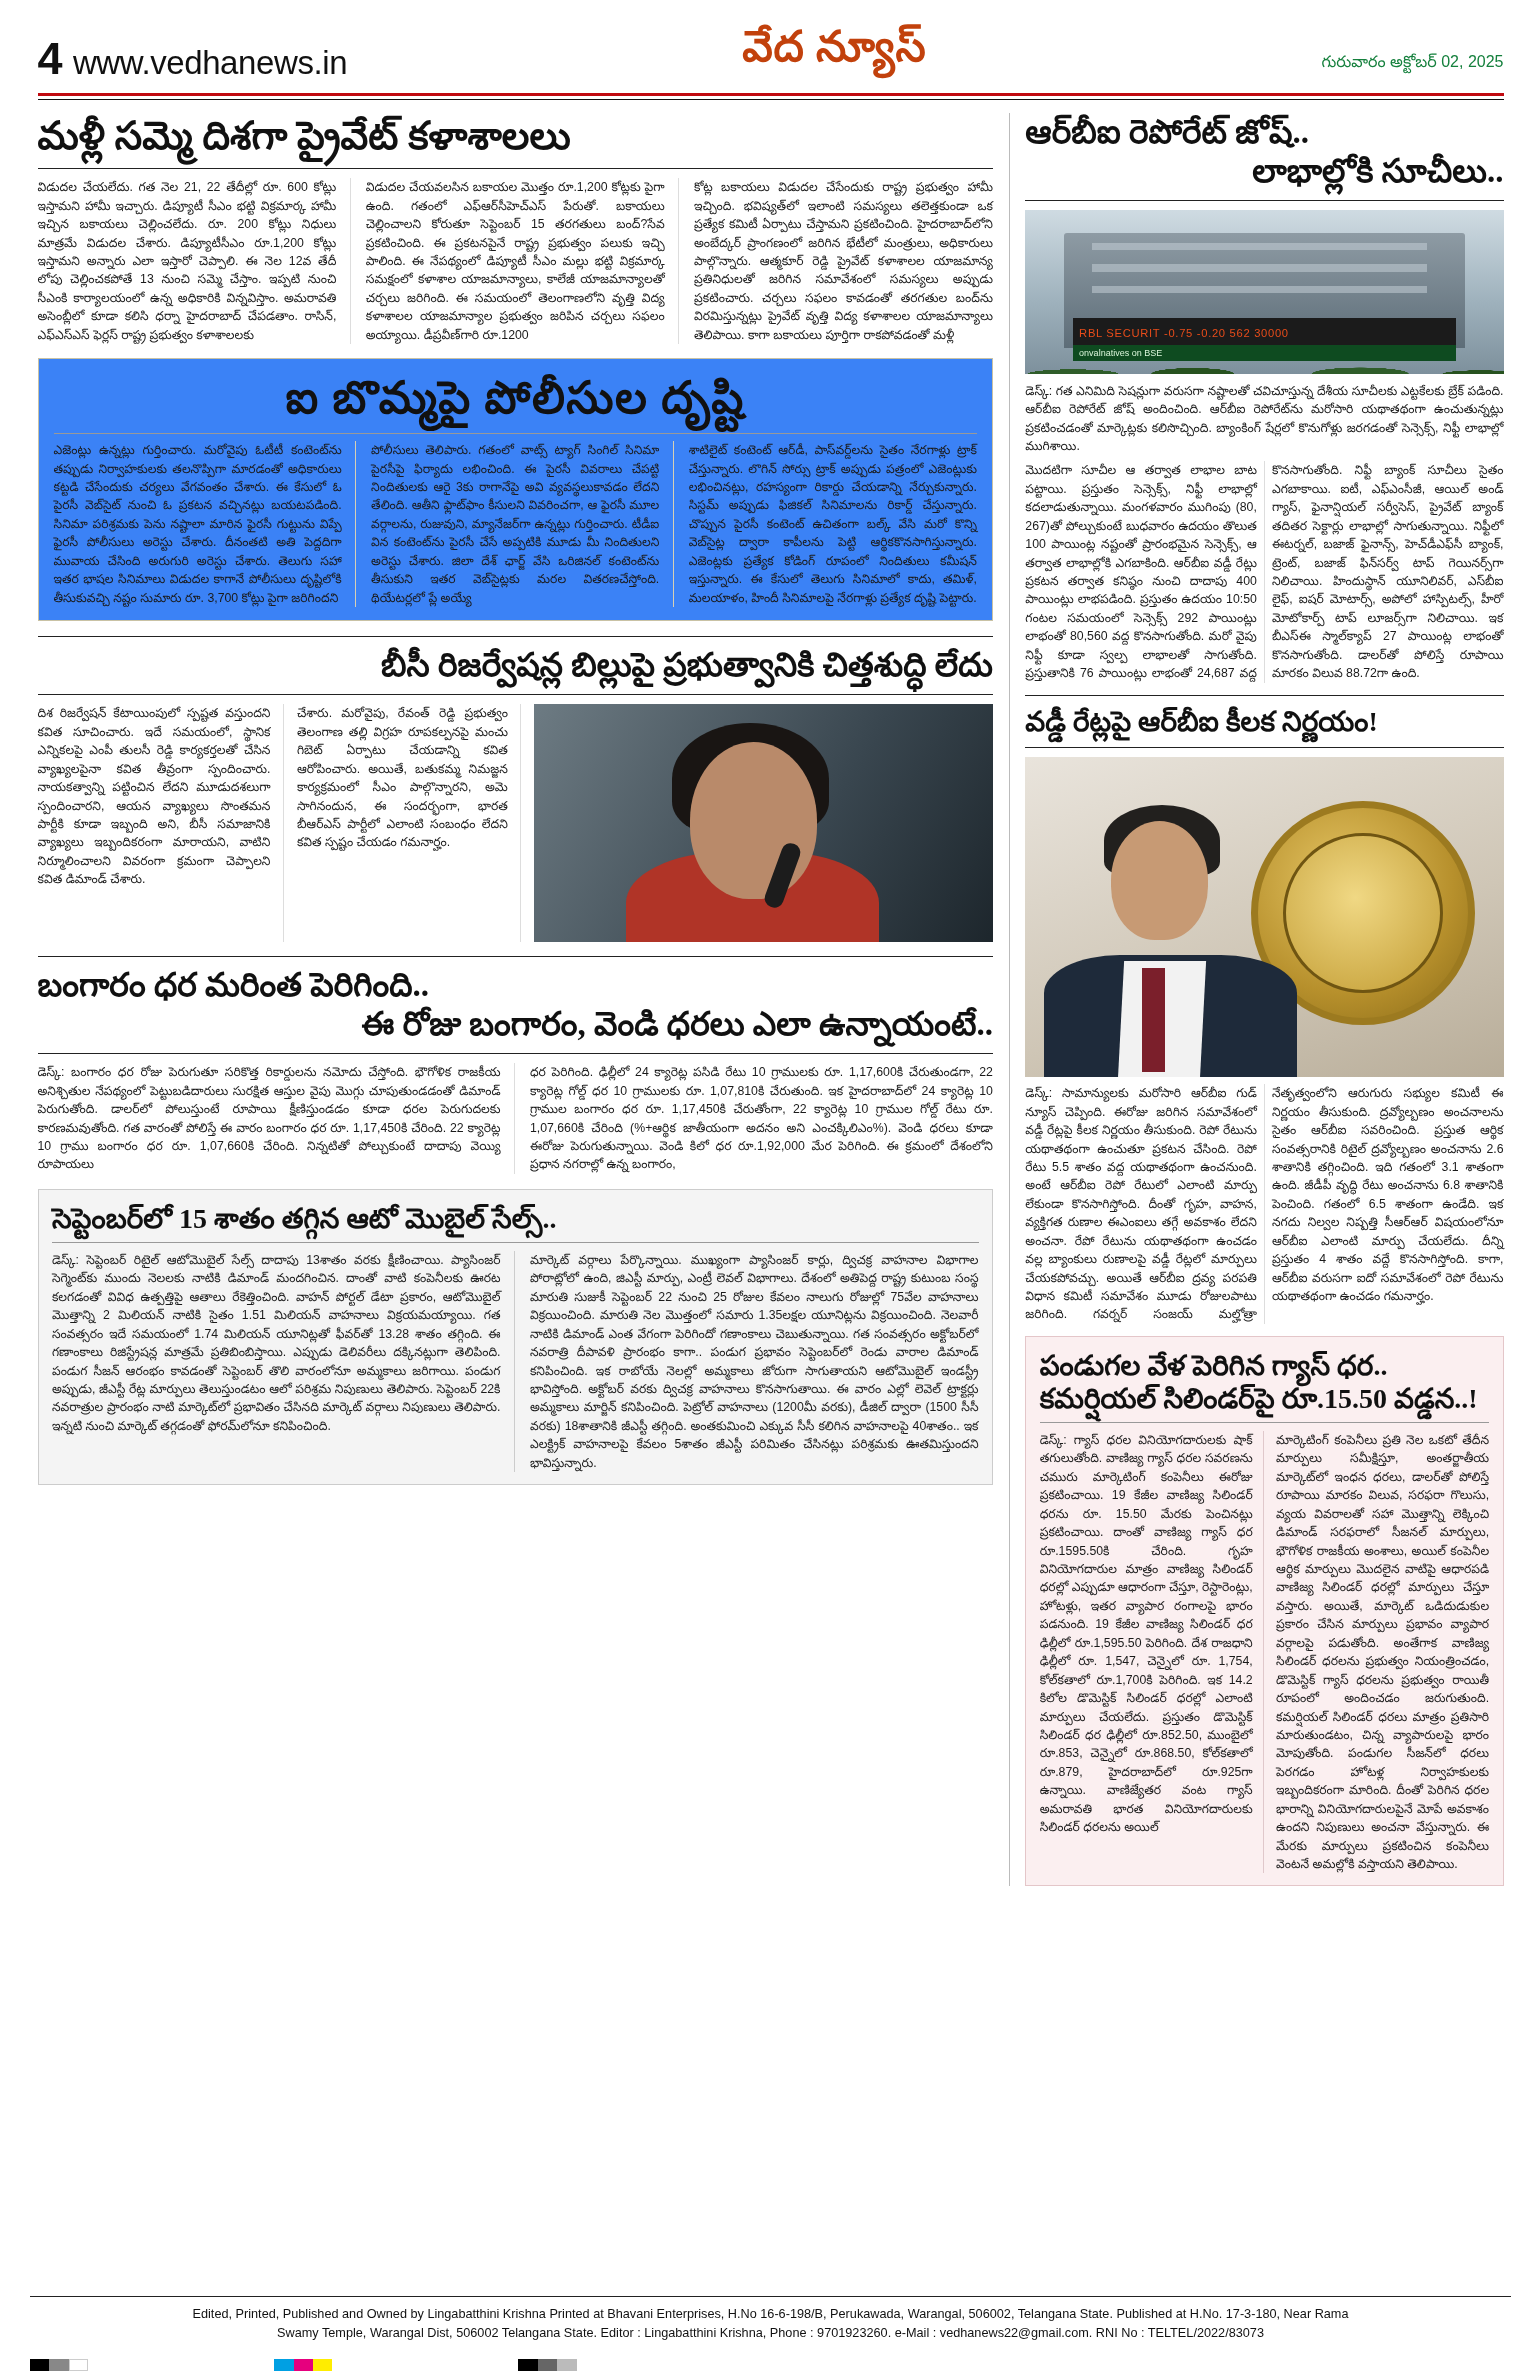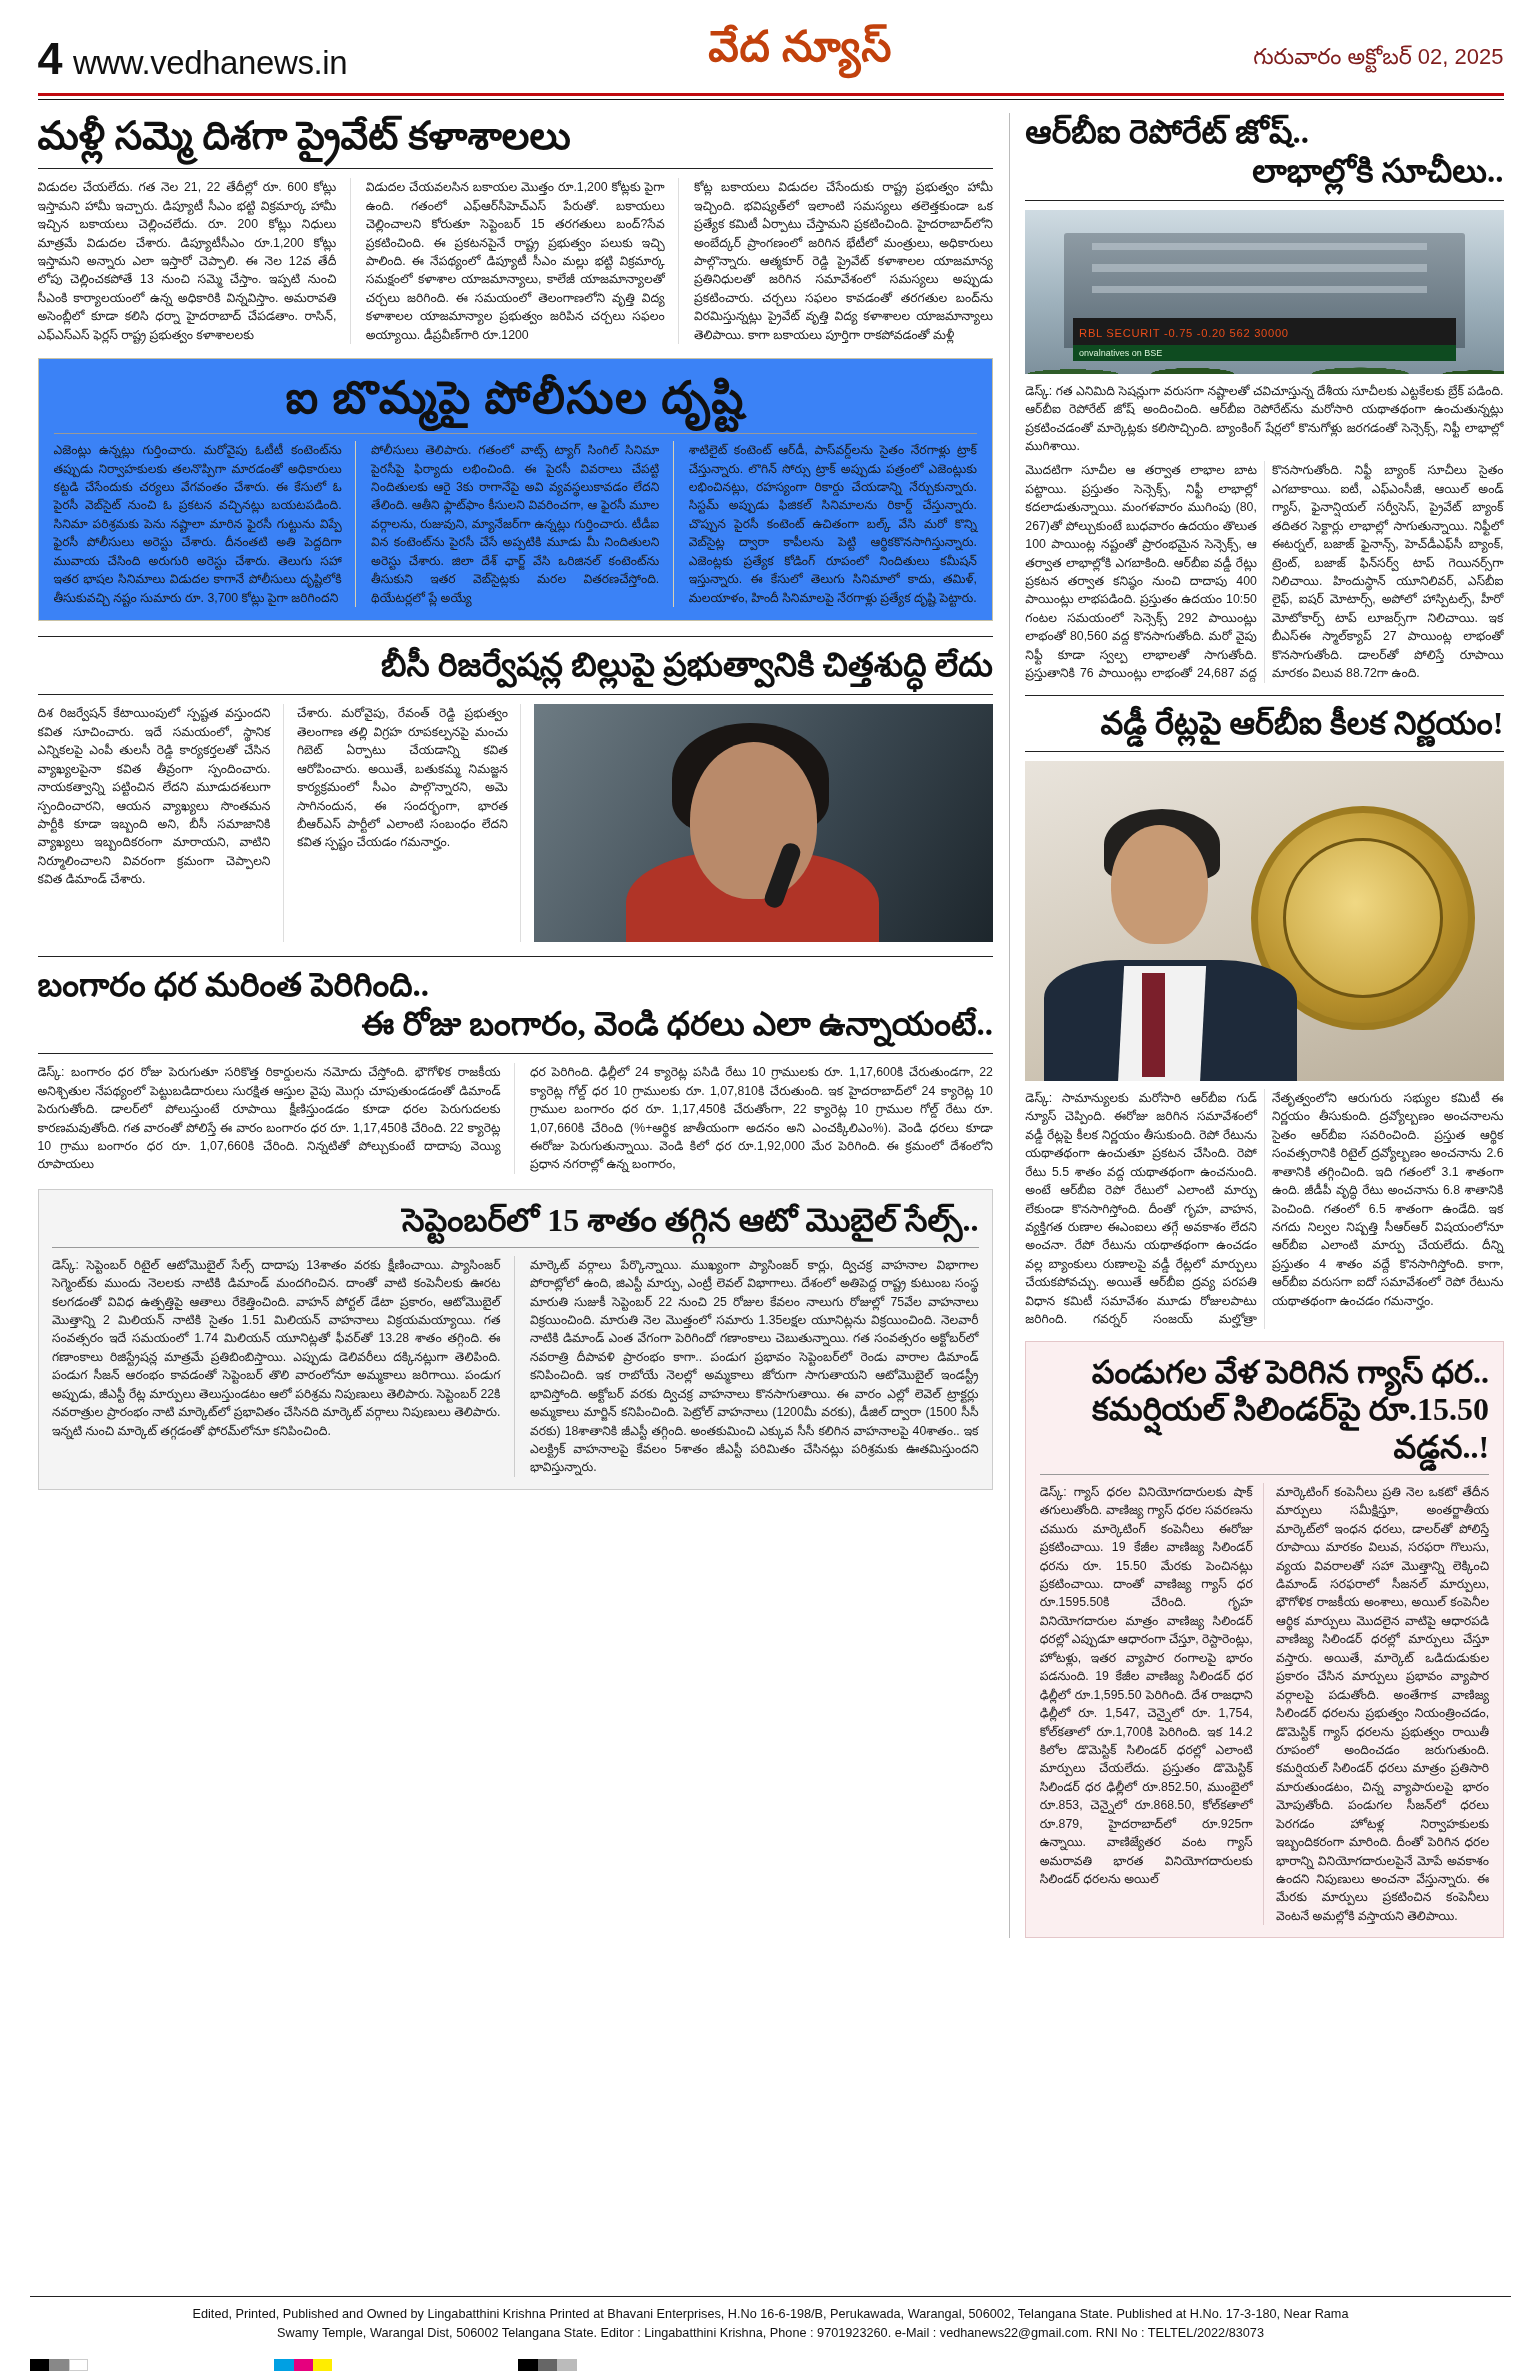--- a/index.html
+++ b/index.html
@@ -14,33 +14,33 @@
   }
   .page { position: relative; width: 1541px; height: 2377px; padding: 0 30px; }
 
   
   .masthead { display:flex; align-items:flex-end; justify-content:space-between; padding: 22.4px 7.5px 4.5px 7.5px; }
   .mast-left { display:flex; align-items:baseline; gap:10.4px; }
   .page-num { font-size: 45px; font-weight:700; color:#111; line-height:1; }
   .site-url { font-size: 33px; color:#111; letter-spacing:-0.4px; }
   .mast-center { flex: 0 0 auto; text-align:center; }
   .logo-text { font-size: 43px; font-weight: 700; color:#c2410c; font-family:"Liberation Serif", serif; letter-spacing:0.7px; }
-  .mast-right { font-size: 22px; color:#7f1d1d; padding-bottom: 7.5px; }
+  .mast-right { font-size: 16px; color:#15803d; padding-bottom: 7.5px; }
   .mast-rule { border-bottom: 3px solid #c00a10; margin: 6px 7.5px 0 7.5px; }
   .mast-rule2 { border-bottom: 0.7px solid #111; margin: 3px 7.5px 0 7.5px; }
 
   
   .cols { display:flex; gap: 16.4px; padding: 13.4px 7.5px 0 7.5px; }
   .col-left { width: 969px; }
   .col-right { width: 501px; border-left: 0.7px solid #bbb; padding-left: 15px; }
 
   .hl { font-family:"Liberation Serif", serif; font-weight:700; color:#111; line-height:1.18; }
   .hl-xl { font-size: 39px; }
   .hl-lg { font-size: 33px; }
-  .hl-md { font-size: 32px; text-align: right; }
+  .hl-md { font-size: 28px; }
 
   .body-text { font-size: 12.3px; line-height: 1.5; text-align: justify; color:#1a1a1a; }
 
   .rule { border-bottom: 1.5px solid #222; margin: 9px 0; }
   .rule-thin { border-bottom: 0.7px solid #999; margin: 7.5px 0; }
   .c2 { column-count: 2; column-gap: 15px; column-rule: 0.7px solid #ddd; }
 
   
   .photo { position:relative; overflow:hidden; background:#26323c; }
 

